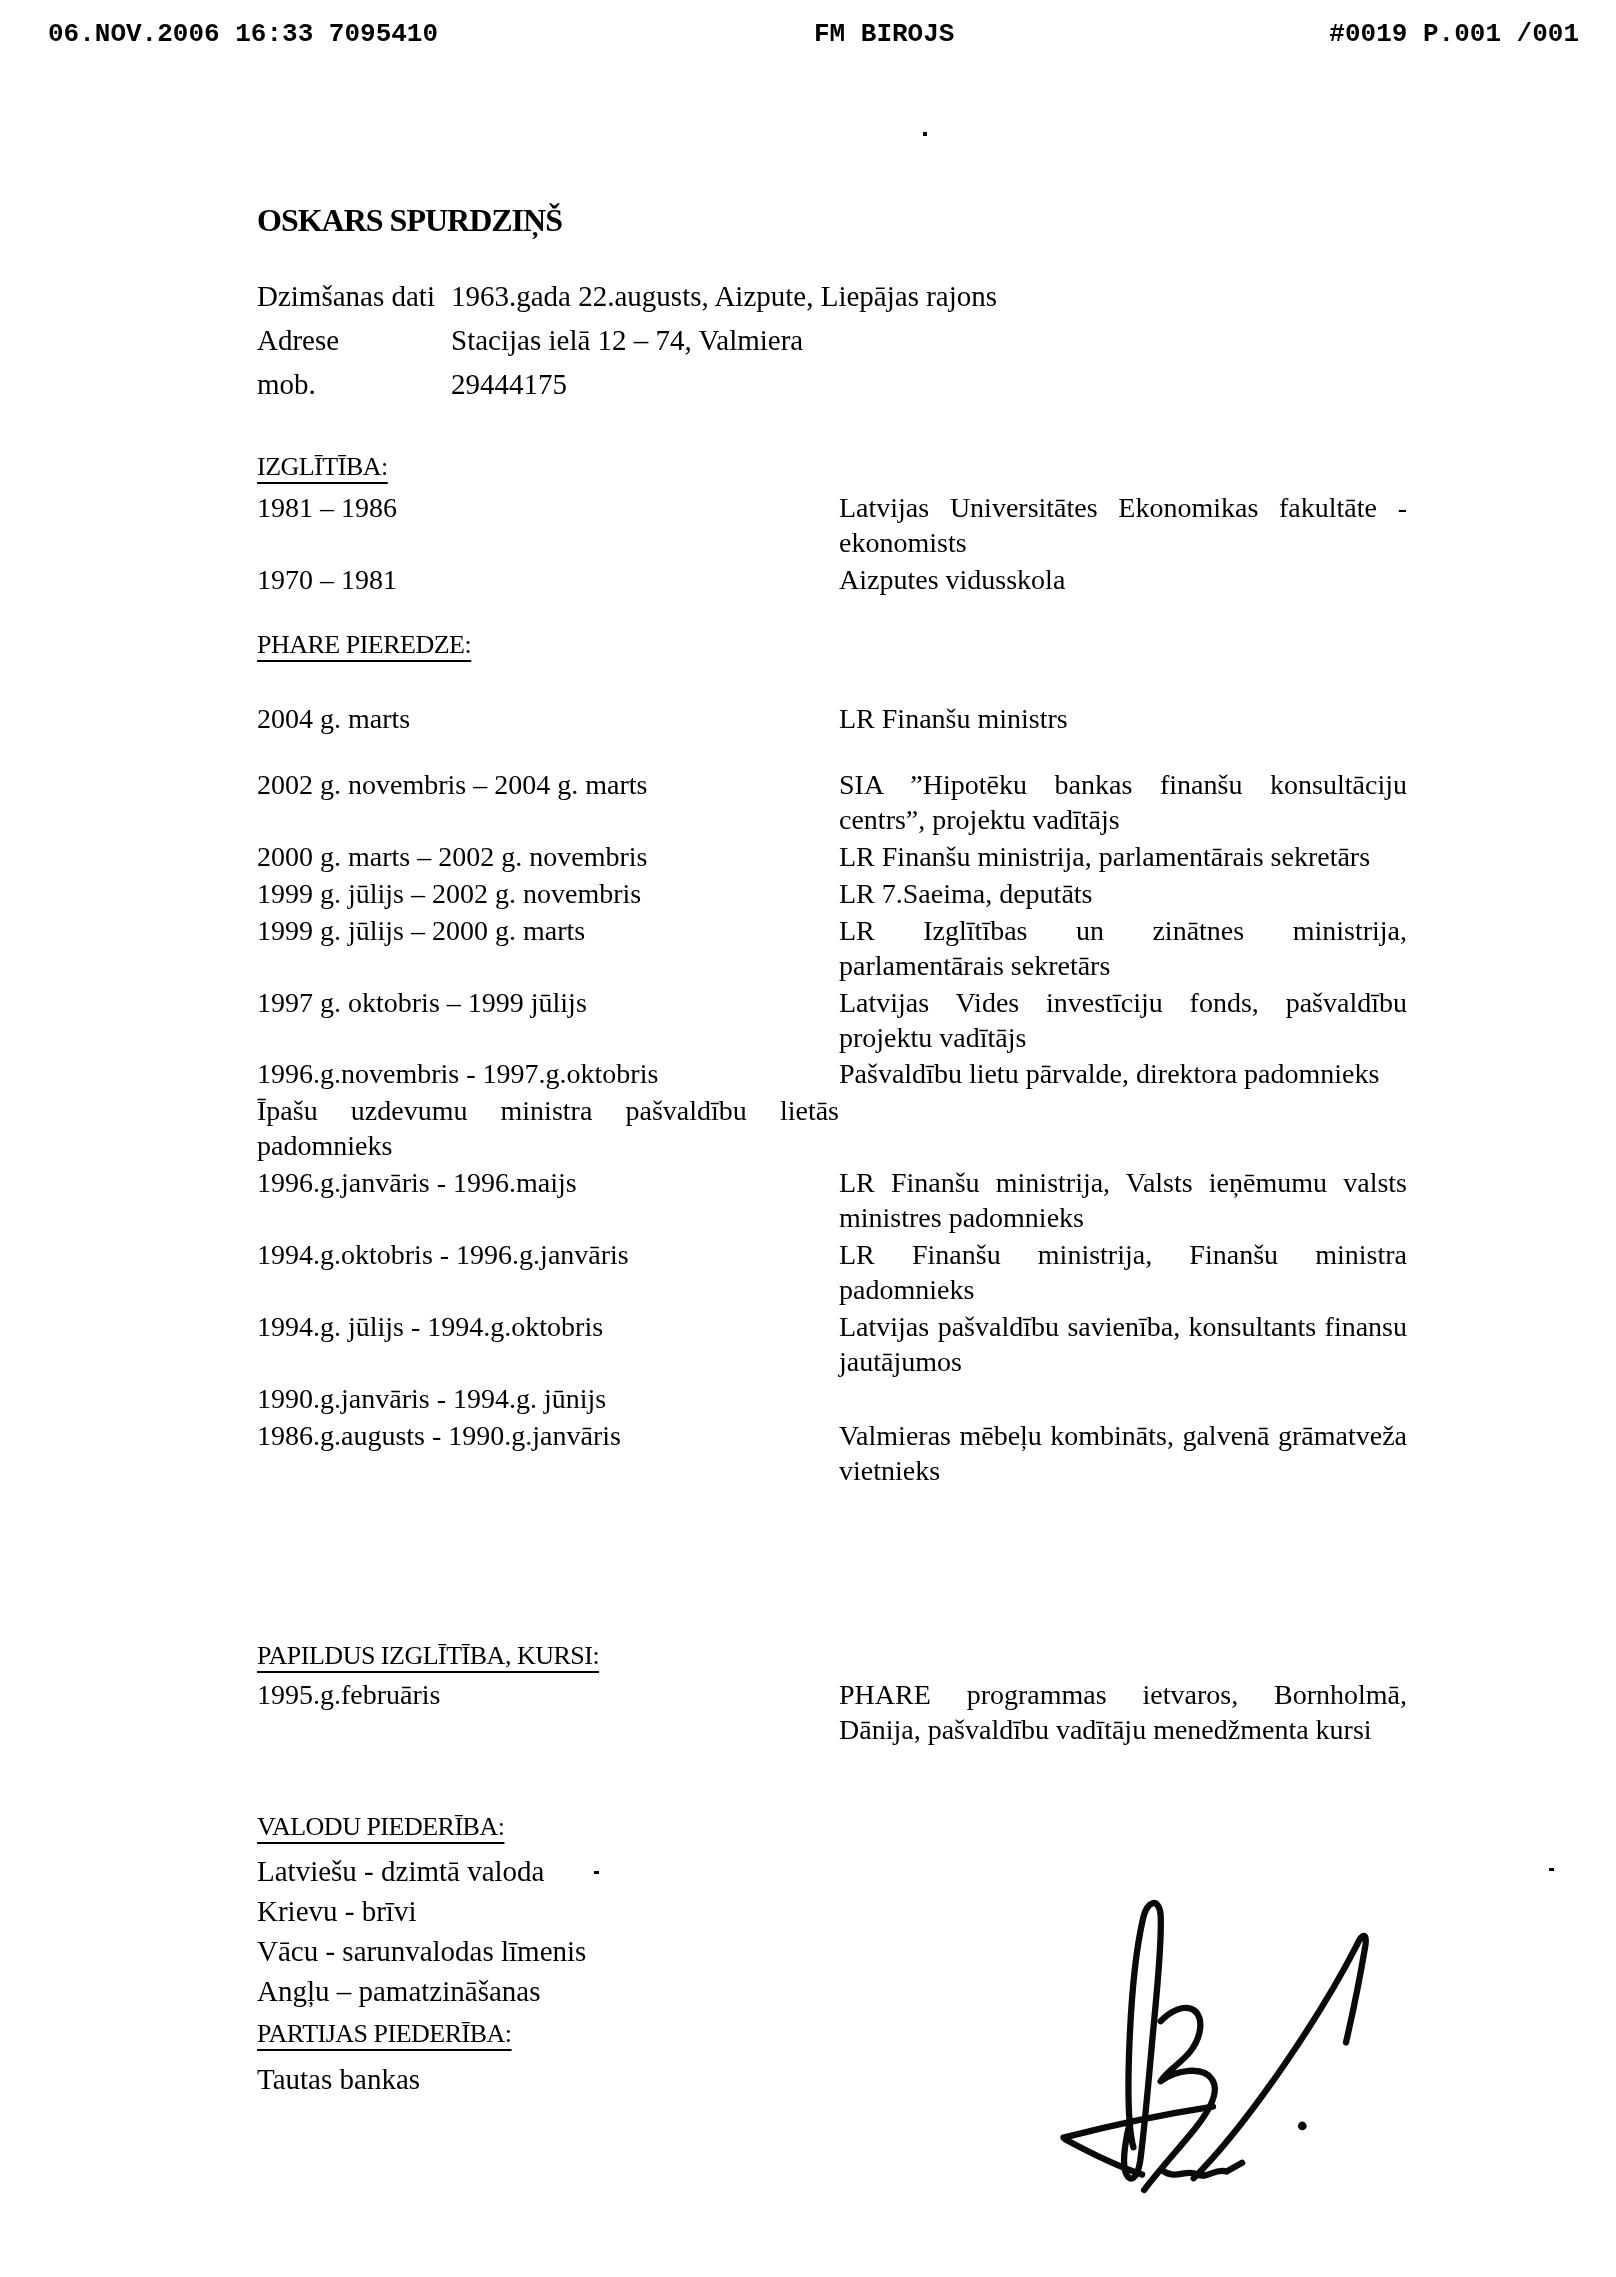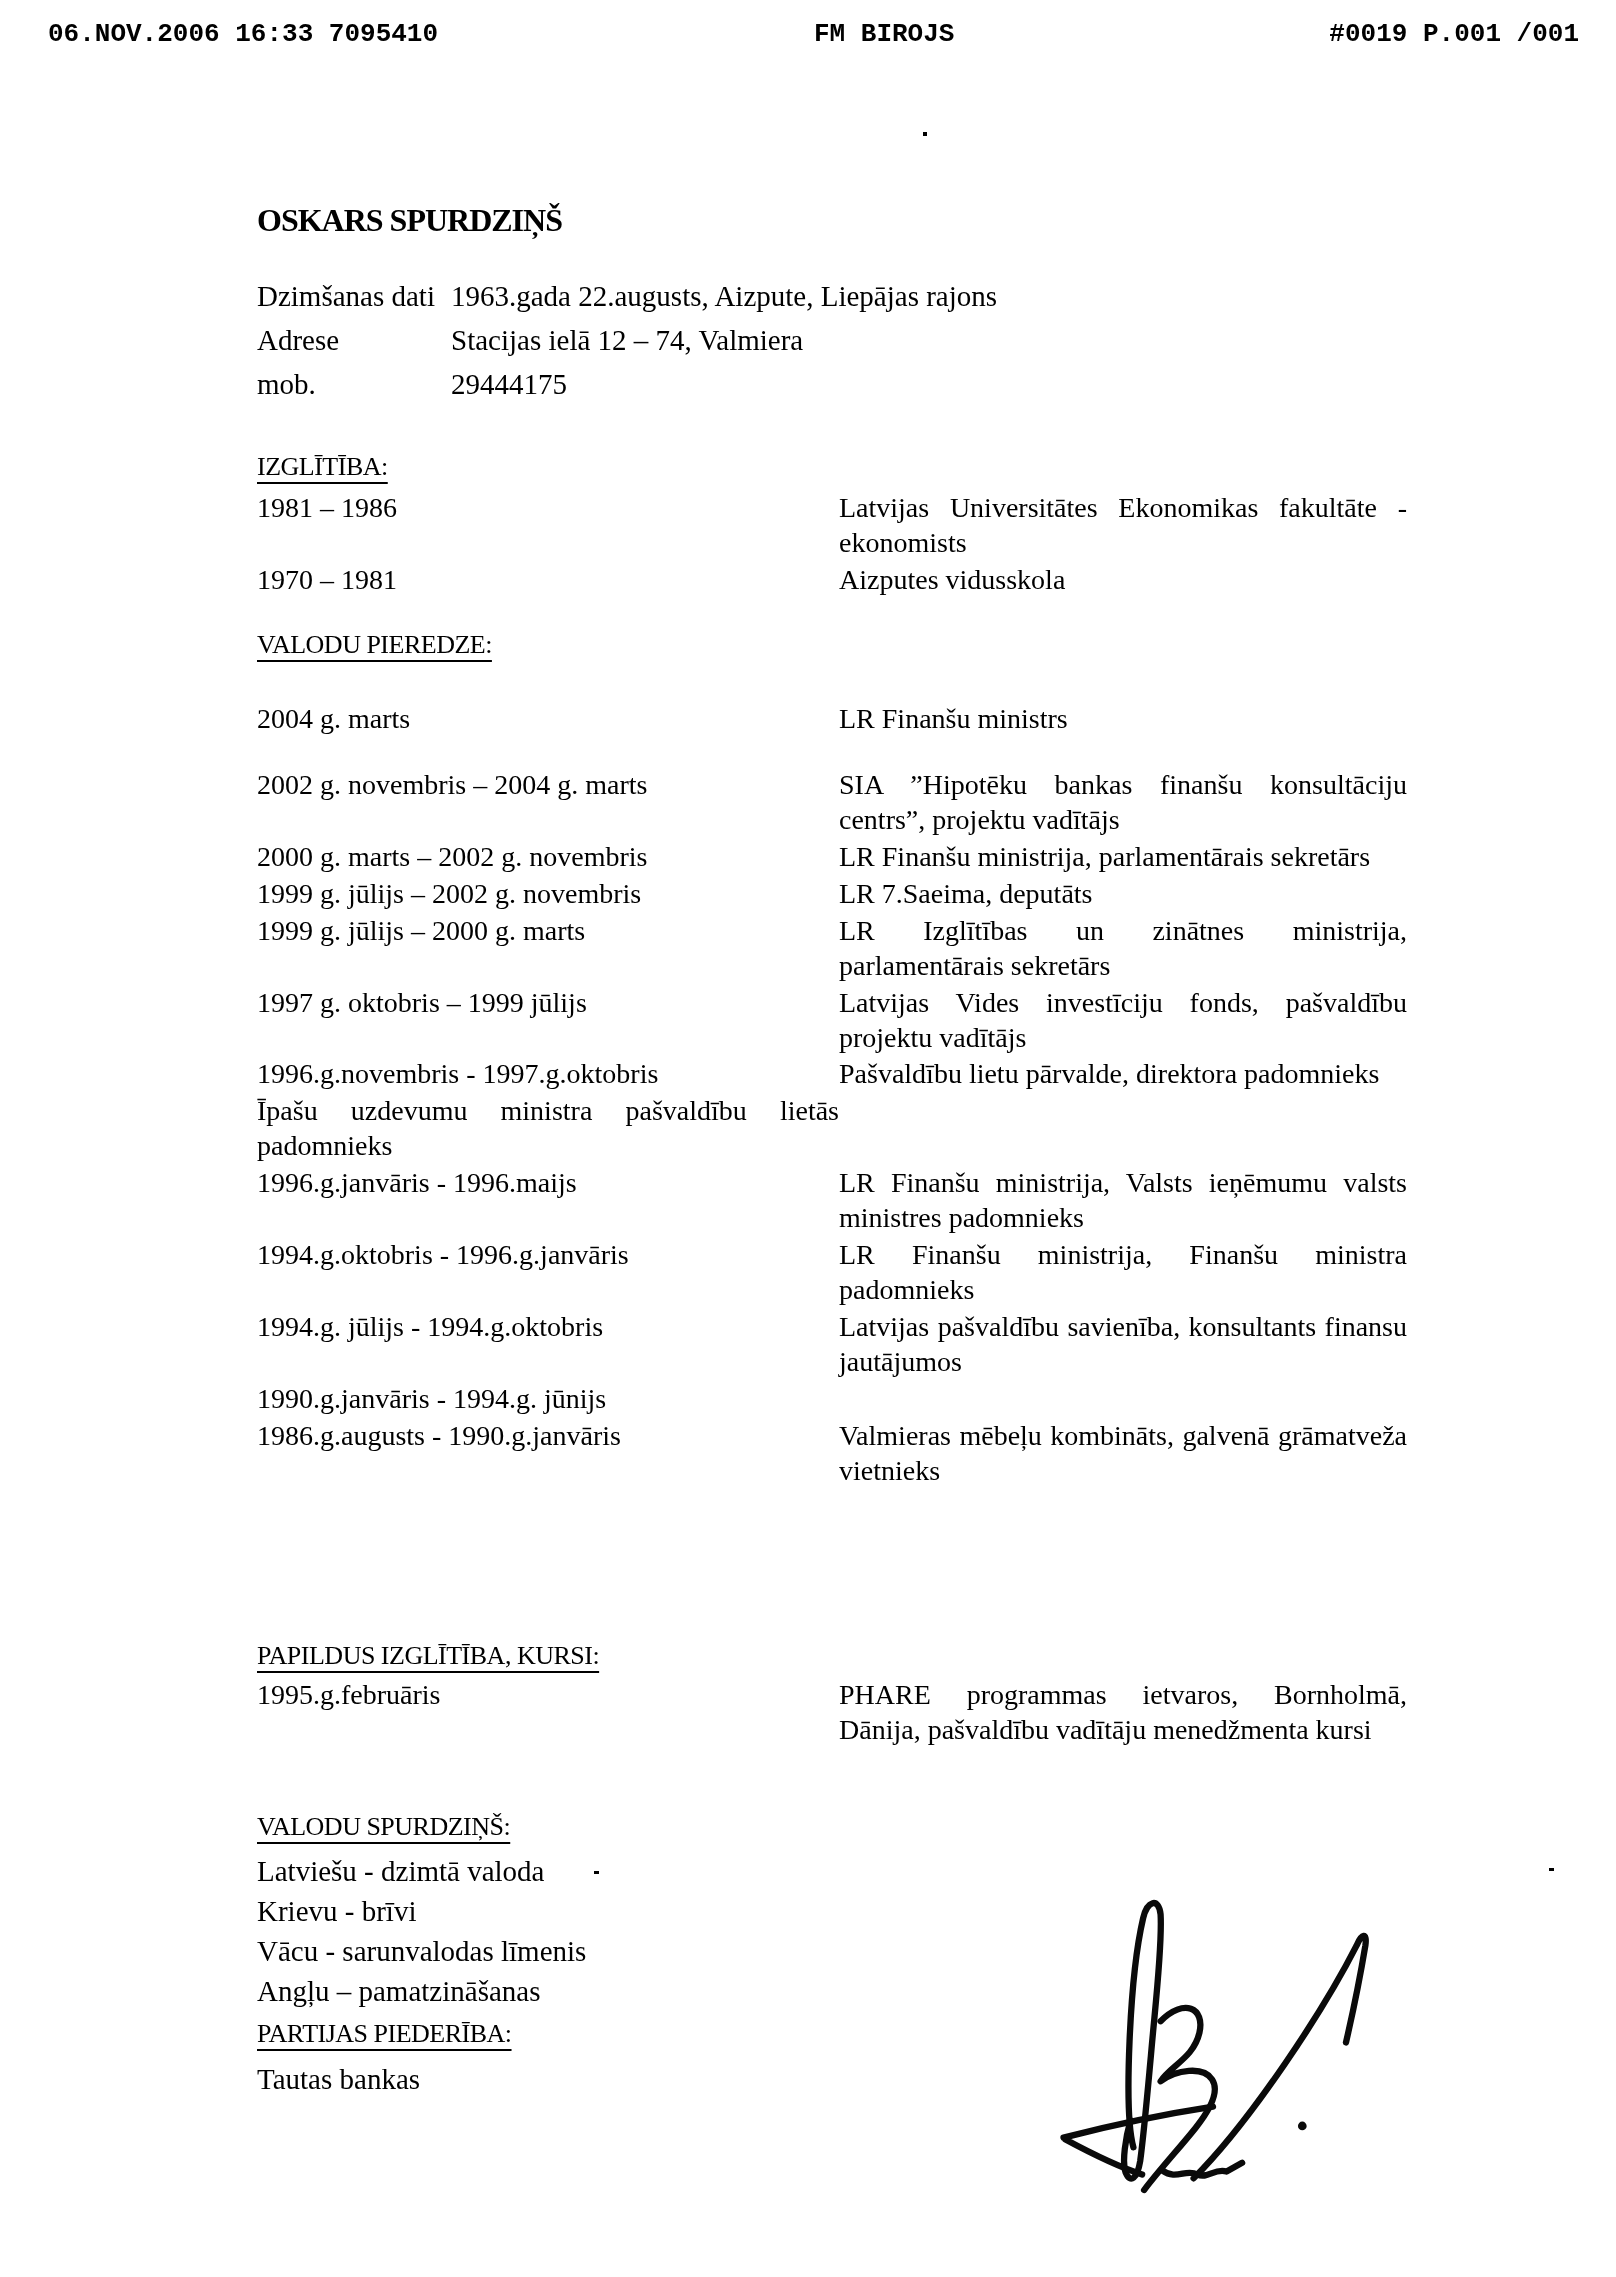--- a/index.html
+++ b/index.html
@@ -95,21 +95,21 @@
         </div>
 
         <div class="entry">
           <div class="entry-period">1970 – 1981</div>
           <div class="entry-desc">Aizputes vidusskola</div>
         </div>
       </div>
   </div>
 
   <div class="section sec-experience">
-    <div class="section-heading">VALODU PIEREDZE:</div>
+    <div class="section-heading">PHARE PIEREDZE:</div>
     <div class="entries">
 
         <div class="entry">
           <div class="entry-period">2004 g. marts</div>
           <div class="entry-desc">LR Finanšu ministrs</div>
         </div>
 
         <div class="entry">
           <div class="entry-period">2002 g. novembris – 2004 g. marts</div>
           <div class="entry-desc">SIA ”Hipotēku bankas finanšu konsultāciju centrs”, projektu vadītājs</div>
@@ -175,21 +175,21 @@
     <div class="entries">
 
         <div class="entry">
           <div class="entry-period">1995.g.februāris</div>
           <div class="entry-desc">PHARE programmas ietvaros, Bornholmā, Dānija, pašvaldību vadītāju menedžmenta kursi</div>
         </div>
       </div>
   </div>
 
   <div class="section sec-languages">
-    <div class="section-heading">VALODU SPURDZIŅŠ:</div>
+    <div class="section-heading">VALODU PIEDERĪBA:</div>
     <div>
 
         <div class="lang-item">Latviešu - dzimtā valoda</div>
 
         <div class="lang-item">Krievu - brīvi</div>
 
         <div class="lang-item">Vācu - sarunvalodas līmenis</div>
 
         <div class="lang-item">Angļu – pamatzināšanas</div>
       </div>

